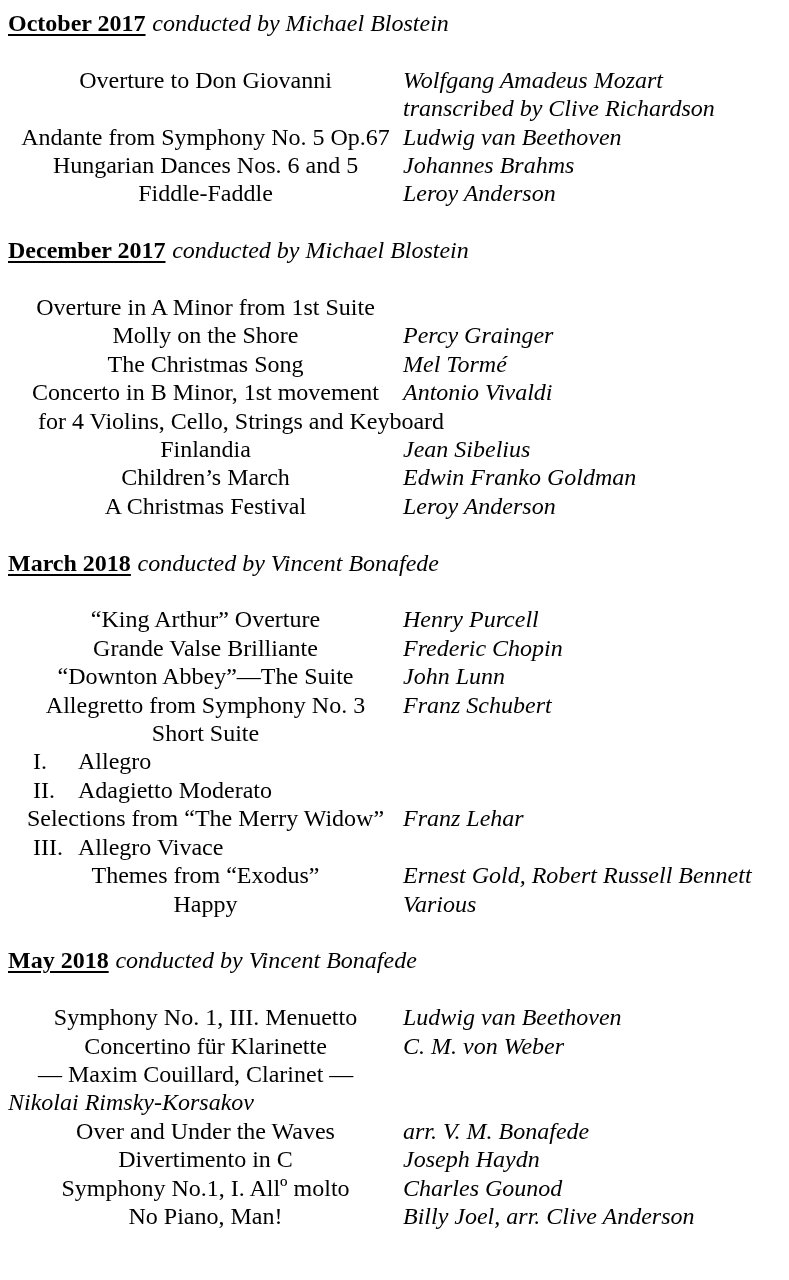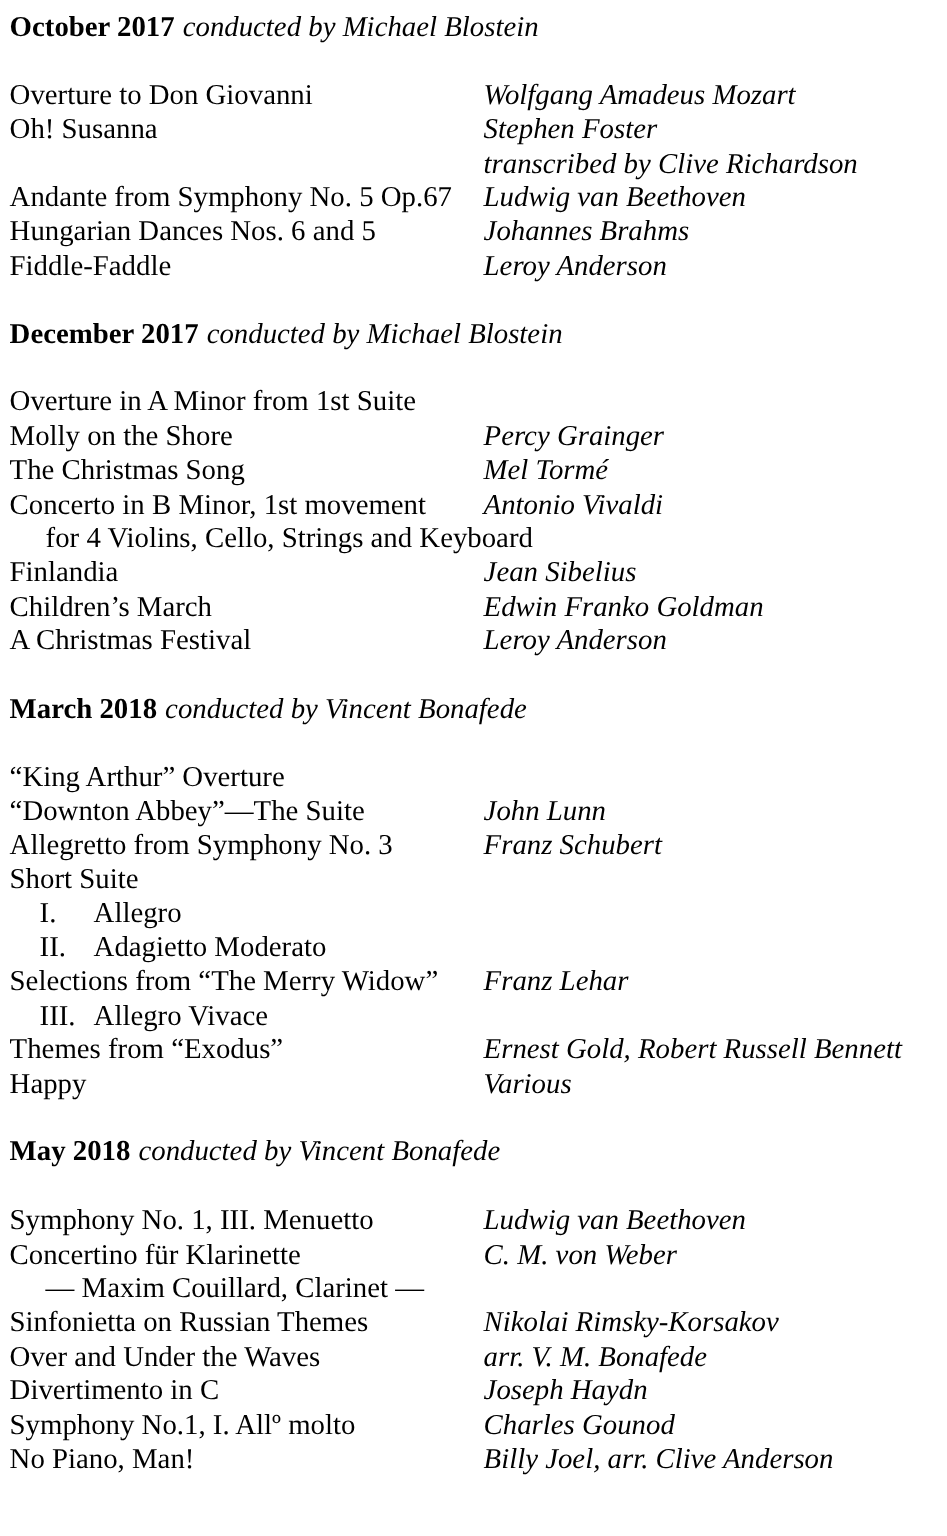--- a/index.html
+++ b/index.html
@@ -22,38 +22,40 @@
   .season-section + .season-section {
     margin-top: 28.4px; 
   }
   .section-header {
     margin: 0;
     font-size: 24px;
     white-space: nowrap;
   }
   .section-header .date {
     font-weight: bold;
+    text-decoration: underline;
     text-decoration-thickness: 2px;
     text-underline-offset: 3px;
   }
   .section-header .conductor {
     font-style: italic;
     margin-left: 0.28em;
     text-align: center;
   }
   .program-list {
     margin-top: 28.4px; 
   }
   .row {
     display: flex;
     white-space: nowrap;
   }
   .row .title {
     flex: 0 0 395px;
     overflow: visible;
+    text-align: center;
   }
   .row .composer {
     flex: 1 1 auto;
     font-style: italic;
   }
   .row.composer-note .title {
     flex: 0 0 395px;
   }
   .row.title-note .note-text {
     padding-left: 30px;
@@ -76,24 +78,20 @@
   <section class="season-section">
     <div class="section-header">
       <span class="date">October 2017</span><span class="conductor">conducted by Michael Blostein</span>
     </div>
     <div class="program-list">
   <div class="row piece">
     <span class="title">Overture to Don Giovanni</span>
     <span class="composer">Wolfgang Amadeus Mozart</span>
   </div>
 
-  <div class="row piece">
-    <span class="title">Oh! Susanna</span>
-    <span class="composer">Stephen Foster</span>
-  </div>
 
   <div class="row composer-note">
     <span class="title"></span>
     <span class="composer">transcribed by Clive Richardson</span>
   </div>
 
   <div class="row piece">
     <span class="title">Andante from Symphony No. 5 Op.67</span>
     <span class="composer">Ludwig van Beethoven</span>
   </div>
@@ -155,22 +153,27 @@
 </div>
   </section>
 
   <section class="season-section">
     <div class="section-header">
       <span class="date">March 2018</span><span class="conductor">conducted by Vincent Bonafede</span>
     </div>
     <div class="program-list">
   <div class="row piece">
     <span class="title">“King Arthur” Overture</span>
-  </div>
-
+    <span class="composer">Henry Purcell</span>
+  </div>
+
+  <div class="row piece">
+    <span class="title">Grande Valse Brilliante</span>
+    <span class="composer">Frederic Chopin</span>
+  </div>
 
   <div class="row piece">
     <span class="title">“Downton Abbey”—The Suite</span>
     <span class="composer">John Lunn</span>
   </div>
 
   <div class="row piece">
     <span class="title">Allegretto from Symphony No. 3</span>
     <span class="composer">Franz Schubert</span>
   </div>
@@ -224,21 +227,20 @@
   <div class="row piece">
     <span class="title">Concertino für Klarinette</span>
     <span class="composer">C. M. von Weber</span>
   </div>
 
   <div class="row title-note">
     <span class="note-text">— Maxim Couillard, Clarinet —</span>
   </div>
 
   <div class="row piece">
-    <span class="title">Sinfonietta on Russian Themes</span>
     <span class="composer">Nikolai Rimsky-Korsakov</span>
   </div>
 
   <div class="row piece">
     <span class="title">Over and Under the Waves</span>
     <span class="composer">arr. V. M. Bonafede</span>
   </div>
 
   <div class="row piece">
     <span class="title">Divertimento in C</span>

